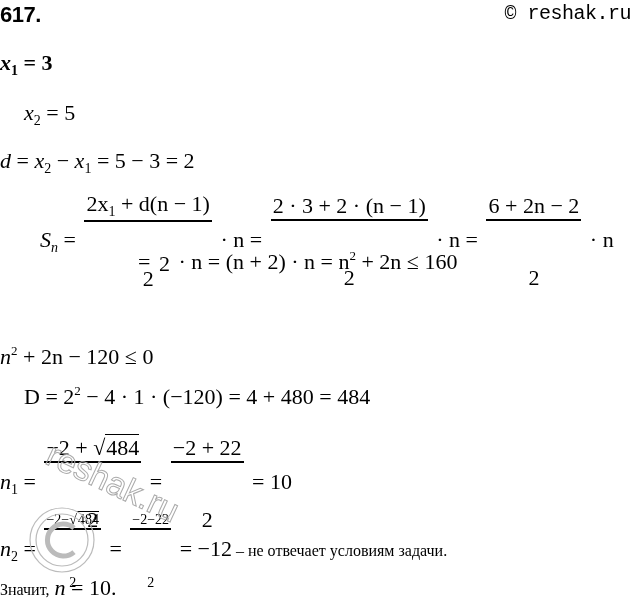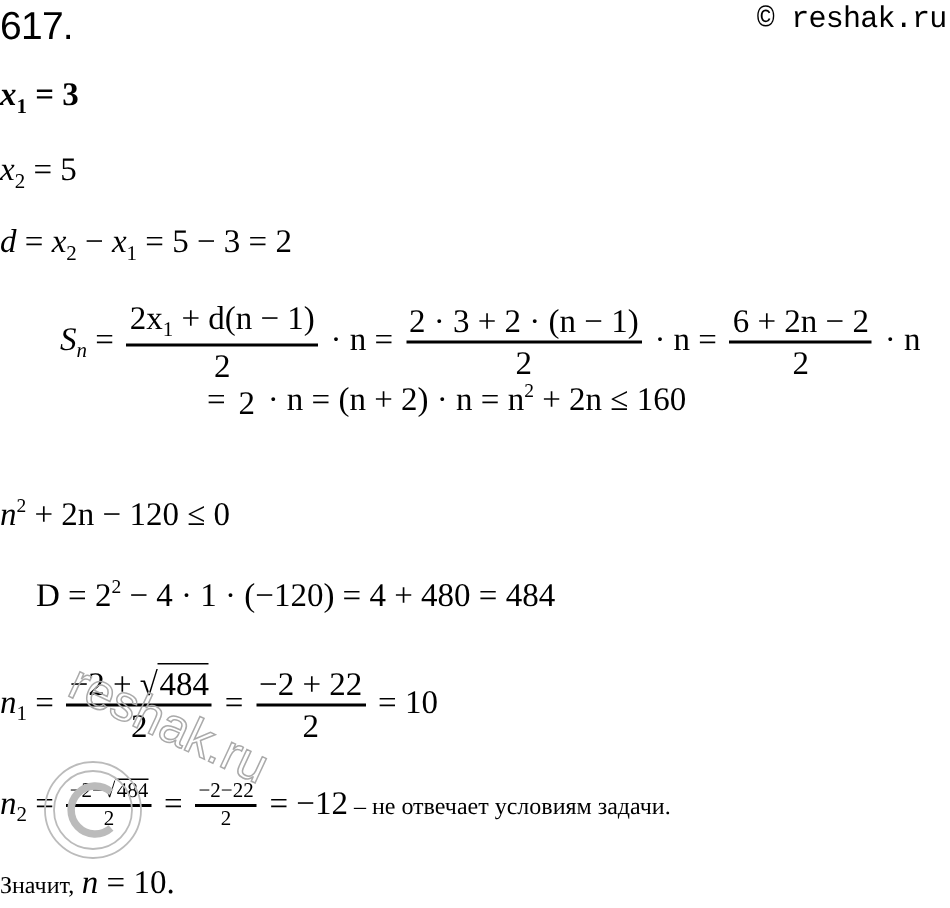--- a/index.html
+++ b/index.html
@@ -1,43 +1,43 @@
 <!DOCTYPE html>
 <html><head>
 <meta charset="utf-8">
 <style>
   html, body { margin: 0; padding: 0; background: #ffffff; }
   body { width: 633px; height: 605px; position: relative; overflow: hidden; color: #000; font-family: "DejaVu Serif", serif; }
   .abs { position: absolute; white-space: nowrap; }
-  .num { left: 0; top: 2px; font-family: "Liberation Sans", sans-serif; font-weight: normal; font-size: 26px; letter-spacing: -0.5px; }
+  .num { left: 0; top: 2px; font-family: "Liberation Sans", sans-serif; font-weight: bold; font-size: 22px; letter-spacing: -0.5px; }
   .copy { right: 2px; top: 2px; font-family: Liberation Mono, monospace; font-size: 20px; letter-spacing: -0.5px; text-align: right; }
   .m { font-family: "Liberation Serif", serif; font-size: 22px; }
   .m i { font-style: italic; }
   sub { font-size: 14px; vertical-align: -5px; }
   sup { font-size: 13px; vertical-align: 9px; }
-  .frac { display: inline-flex; flex-direction: column; align-items: center; vertical-align: middle; margin: 8px 3px; }
+  .frac { display: inline-flex; flex-direction: column; align-items: center; vertical-align: middle; margin: 0 3px; gap: 44px; }
   .frac .n { padding: 0 2px 1px; border-bottom: 2px solid #000; line-height: 1.1; }
   .frac .d { line-height: 1.1; padding-top: 1px; }
   .small .n, .small .d { font-size: 14px; }
   .txt { font-family: Liberation Serif, serif; font-size: 16px; }
   .sqrt { border-top: 1.5px solid #000; padding-left: 1px; }
   .wm { left: 20px; top: 440px; width: 200px; height: 140px; pointer-events: none; }
 </style>
 </head>
 <body>
 
 <div class="abs num">617.</div>
 <div class="abs copy">© reshak.ru</div>
 
 <div class="abs m" style="left:0;top:50px;font-weight:bold;">
   <i>x</i><sub>1</sub>
   <span>= 3</span>
 </div>
 
-<div class="abs m" style="left:0;top:100px;">
+<div class="abs m" style="left:0;top:100px;padding-left:24px;">
   <i>x</i><sub>2</sub>
   <span>= 5</span>
 </div>
 
 <div class="abs m" style="left:0;top:148px;">
   <i>d</i>
   <span>=</span>
   <i>x</i><sub>2</sub>
   <span>−</span>
   <i>x</i><sub>1</sub>
@@ -65,21 +65,21 @@
 </div>
 
 <div class="abs m" style="left:138px;top:248px;">
   <span>=</span>
   <span class="frac">
     <span class="d">2</span>
   </span>
   <span>· n = (n + 2) · n = n</span><sup>2</sup><span> + 2n ≤ 160</span>
 </div>
 
-<div class="abs m" style="left:0;top:329px;">
+<div class="abs m" style="left:0;top:343px;">
   <i>n</i><sup>2</sup><span> + 2n − 120 ≤ 0</span>
 </div>
 
 <div class="abs m" style="left:0;top:383px;margin-left:24px;">
   <span>D = 2</span><sup>2</sup><span> − 4 · 1 · (−120) = 4 + 480 = 484</span>
 </div>
 
 <div class="abs m" style="left:0;top:436px;">
   <i>n</i><sub>1</sub>
   <span>=</span>

